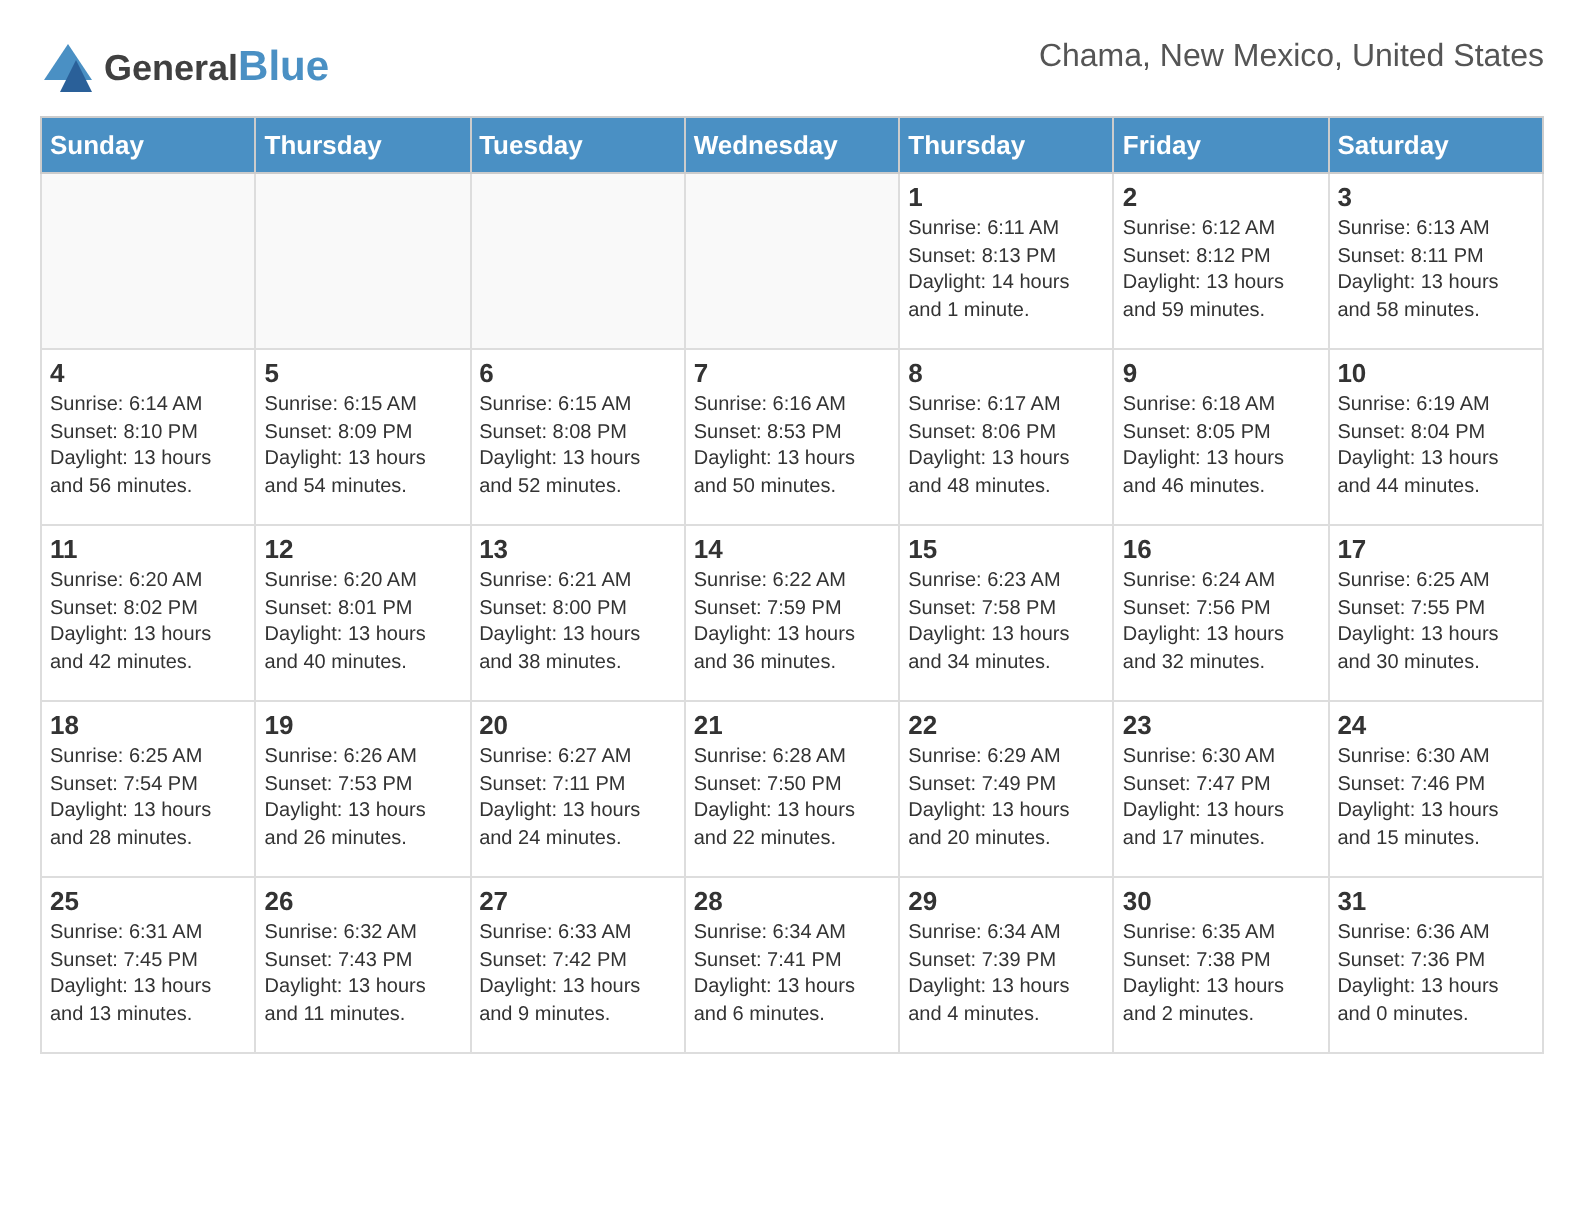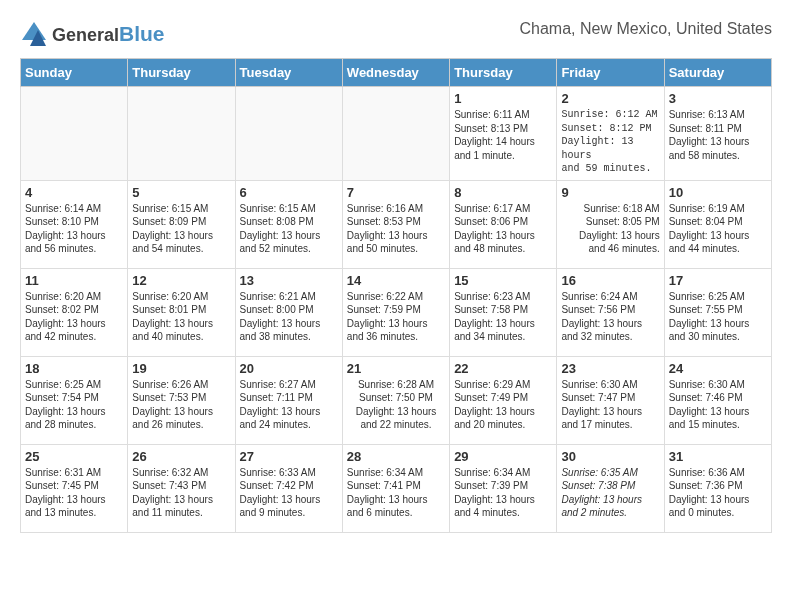--- a/index.html
+++ b/index.html
@@ -126,21 +126,21 @@
         <td class="empty"></td>
         <td>
           <span class="day-number">1</span>
           <div class="day-info" style="white-space: pre-line;">Sunrise: 6:11 AM
 Sunset: 8:13 PM
 Daylight: 14 hours
 and 1 minute.</div>
         </td>
         <td>
           <span class="day-number">2</span>
-          <div class="day-info" style="white-space: pre-line; font-family: Liberation Mono, monospace;">Sunrise: 6:12 AM
+          <div class="day-info" style="white-space: pre-line;">Sunrise: 6:12 AM
 Sunset: 8:12 PM
 Daylight: 13 hours
 and 59 minutes.</div>
         </td>
         <td>
           <span class="day-number">3</span>
           <div class="day-info" style="white-space: pre-line;">Sunrise: 6:13 AM
 Sunset: 8:11 PM
 Daylight: 13 hours
 and 58 minutes.</div>
@@ -177,21 +177,21 @@
         </td>
         <td>
           <span class="day-number">8</span>
           <div class="day-info" style="white-space: pre-line;">Sunrise: 6:17 AM
 Sunset: 8:06 PM
 Daylight: 13 hours
 and 48 minutes.</div>
         </td>
         <td>
           <span class="day-number">9</span>
-          <div class="day-info" style="white-space: pre-line; text-align: right;">Sunrise: 6:18 AM
+          <div class="day-info" style="white-space: pre-line;">Sunrise: 6:18 AM
 Sunset: 8:05 PM
 Daylight: 13 hours
 and 46 minutes.</div>
         </td>
         <td>
           <span class="day-number">10</span>
           <div class="day-info" style="white-space: pre-line;">Sunrise: 6:19 AM
 Sunset: 8:04 PM
 Daylight: 13 hours
 and 44 minutes.</div>
@@ -265,21 +265,21 @@
         </td>
         <td>
           <span class="day-number">20</span>
           <div class="day-info" style="white-space: pre-line;">Sunrise: 6:27 AM
 Sunset: 7:11 PM
 Daylight: 13 hours
 and 24 minutes.</div>
         </td>
         <td>
           <span class="day-number">21</span>
-          <div class="day-info" style="white-space: pre-line; text-align: center;">Sunrise: 6:28 AM
+          <div class="day-info" style="white-space: pre-line;">Sunrise: 6:28 AM
 Sunset: 7:50 PM
 Daylight: 13 hours
 and 22 minutes.</div>
         </td>
         <td>
           <span class="day-number">22</span>
           <div class="day-info" style="white-space: pre-line;">Sunrise: 6:29 AM
 Sunset: 7:49 PM
 Daylight: 13 hours
 and 20 minutes.</div>
@@ -330,21 +330,21 @@
         </td>
         <td>
           <span class="day-number">29</span>
           <div class="day-info" style="white-space: pre-line;">Sunrise: 6:34 AM
 Sunset: 7:39 PM
 Daylight: 13 hours
 and 4 minutes.</div>
         </td>
         <td>
           <span class="day-number">30</span>
-          <div class="day-info" style="white-space: pre-line; font-style: italic;">Sunrise: 6:35 AM
+          <div class="day-info" style="white-space: pre-line;">Sunrise: 6:35 AM
 Sunset: 7:38 PM
 Daylight: 13 hours
 and 2 minutes.</div>
         </td>
         <td>
           <span class="day-number">31</span>
           <div class="day-info" style="white-space: pre-line;">Sunrise: 6:36 AM
 Sunset: 7:36 PM
 Daylight: 13 hours
 and 0 minutes.</div>

